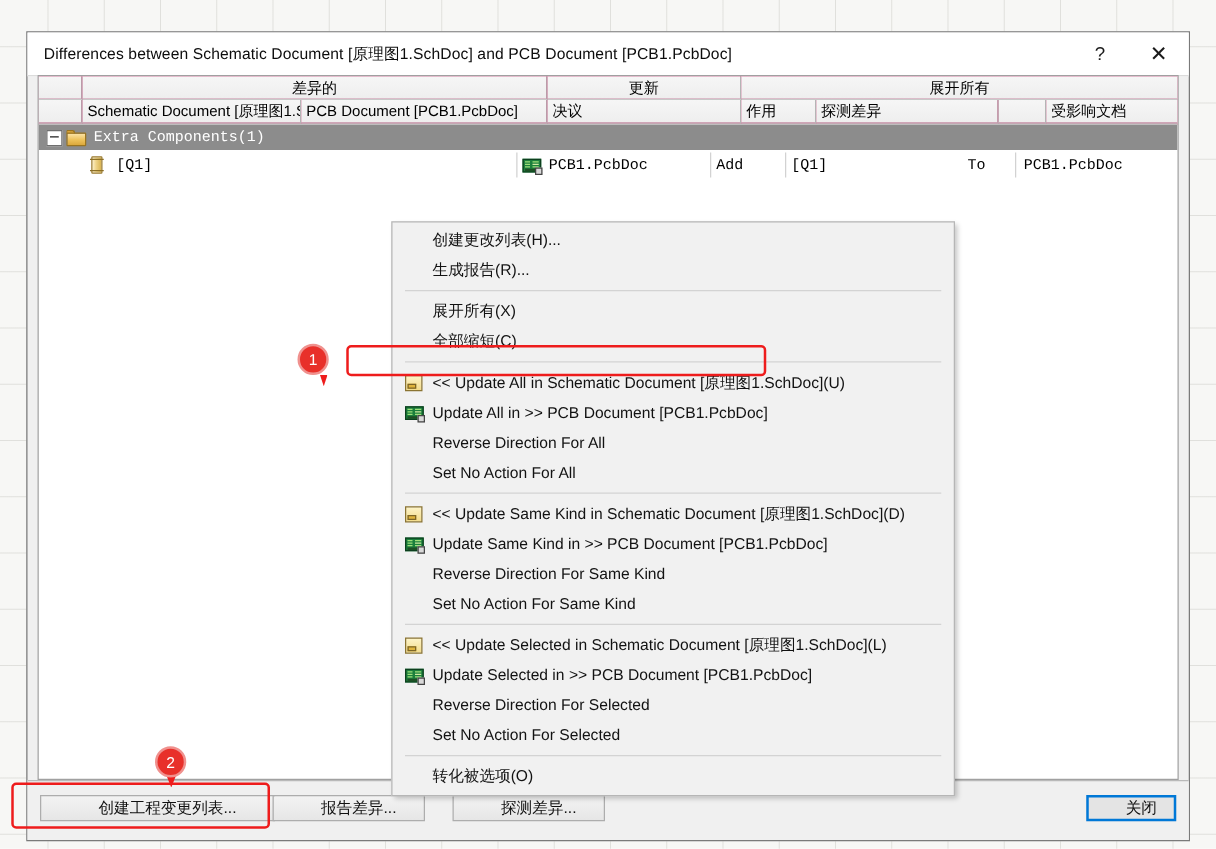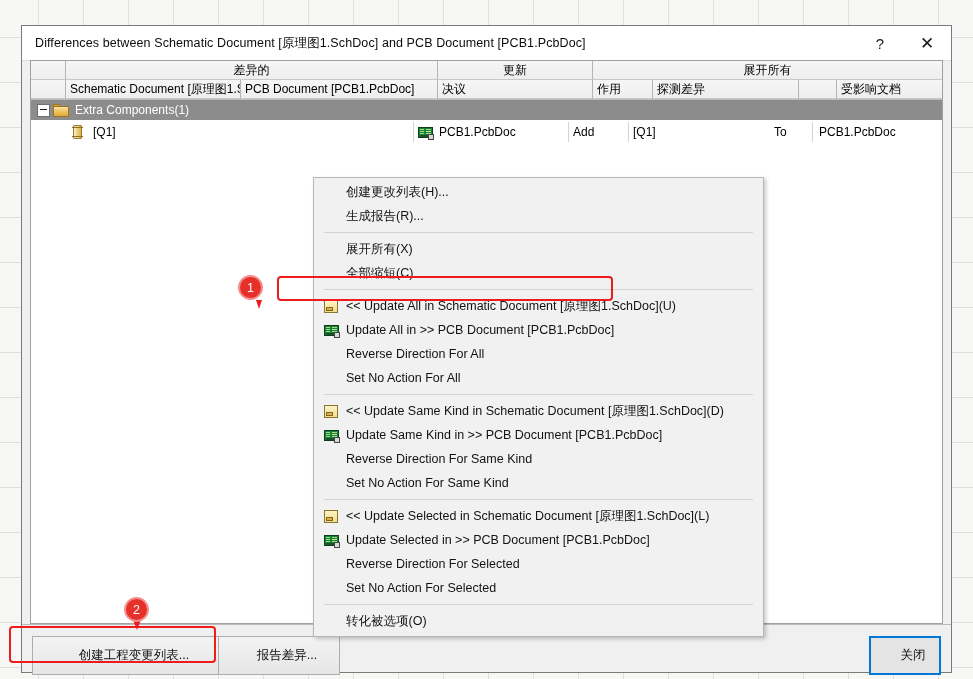--- a/index.html
+++ b/index.html
@@ -116,20 +116,21 @@
     color: #ffffff;
   }
   .cell {
     box-sizing: border-box;
     display: flex;
     align-items: center;
     height: 20px;
     overflow: hidden;
     white-space: nowrap;
     font-size: 12px;
+    font-family: Liberation Mono, monospace;
   }
   .cell.bordl { border-left: 1px solid #d2d2d2; }
 
   
   .expander {
     width: 11px;
     height: 11px;
     border: 1px solid #6f6f6f;
     background: #ffffff;
     position: relative;
@@ -278,21 +279,21 @@
     position: absolute;
     left: 0;
     right: 0;
     bottom: 0;
     height: 47px;
     background: #f0f0f0;
     border-top: 1px solid #b9b9b9;
   }
   .btn {
     position: absolute;
-    height: 39px;
+    height: 21px;
     background: linear-gradient(to bottom,#f3f3f3 0%,#e6e6e6 100%);
     border: 1px solid #adadad;
     box-sizing: border-box;
     display: flex;
     align-items: center;
     justify-content: center;
     font-size: 12.5px;
     color: #111;
     cursor: default;
     white-space: nowrap;
@@ -515,20 +516,21 @@
     <div class="sep"></div>
 
     <div class="mi noicon">
       <span class="mlabel">转化被选项(O)</span>
     </div>
   </div>
 
   <div class="btnbar">
     <div class="btn" id="btn-create">创建工程变更列表...</div>
     <div class="btn" id="btn-report">报告差异...</div>
+    <div class="btn" id="btn-explore">探测差异...</div>
     <div class="btn" id="btn-close">关闭</div>
   </div>
 
 </div>
 
 <div class="ann-box" id="ann-box-1"></div>
 <div class="ann-tail" id="ann-tail-1"></div>
 <div class="ann-badge" id="ann-badge-1">1</div>
 
 <div class="ann-box" id="ann-box-2"></div>

